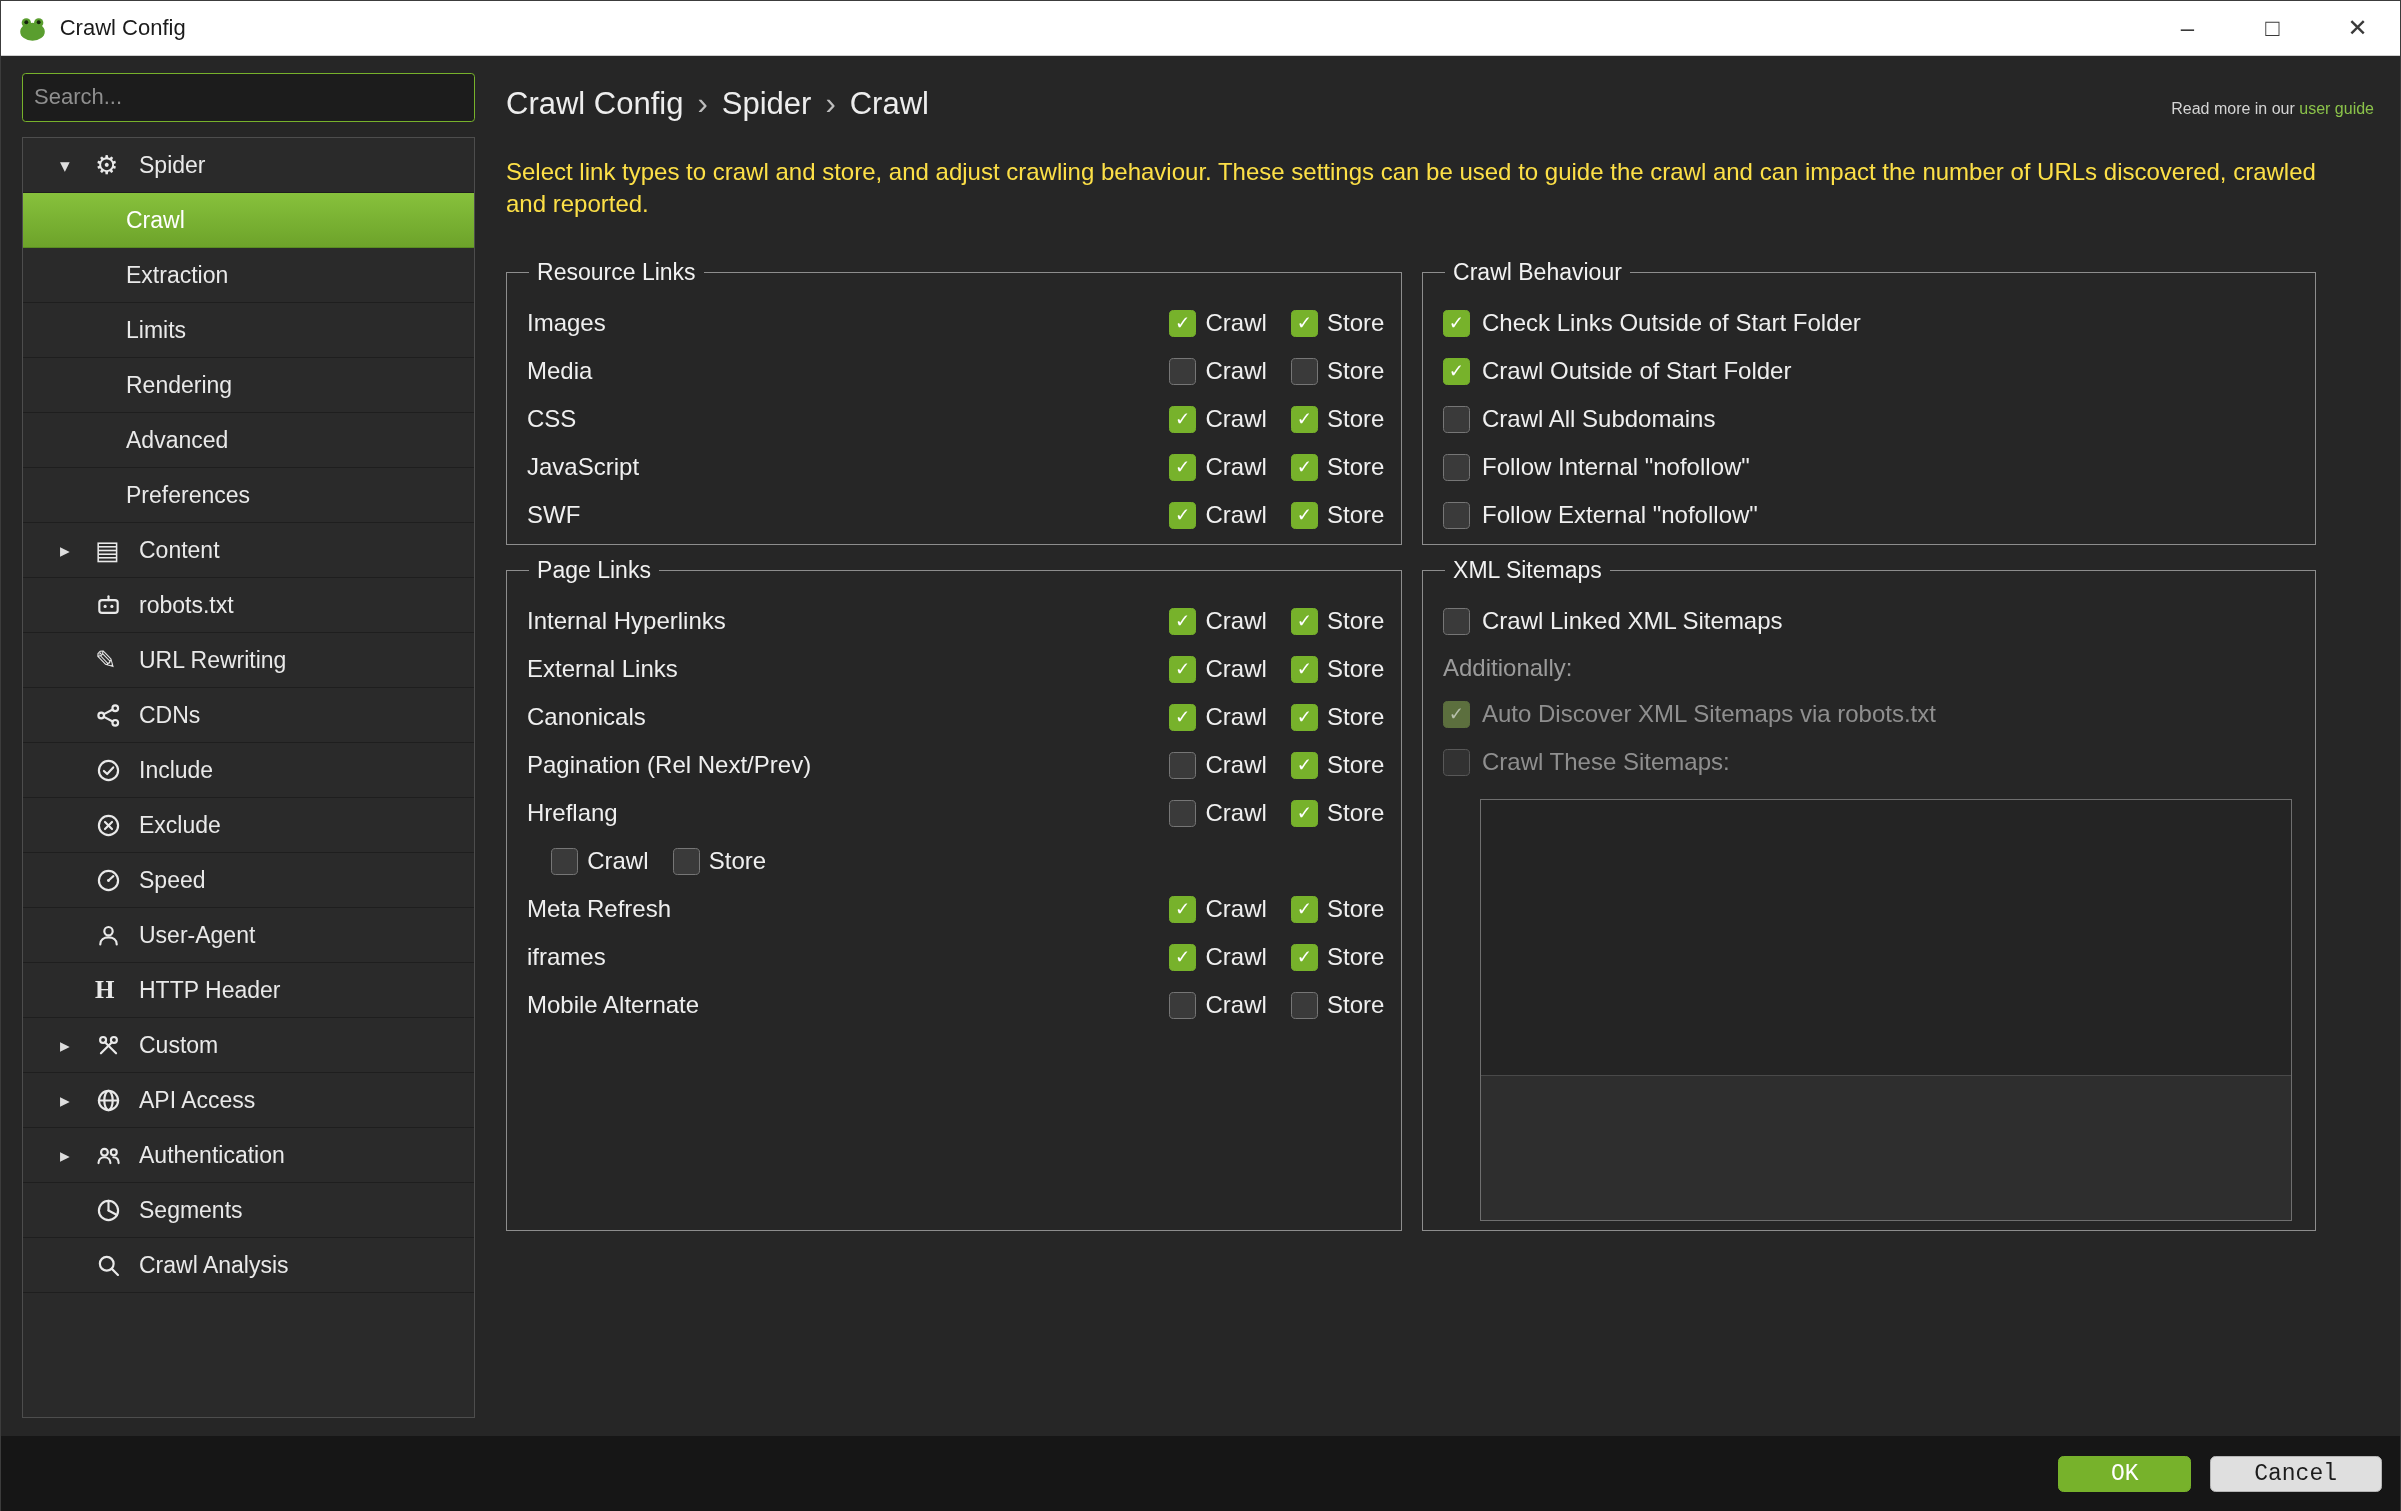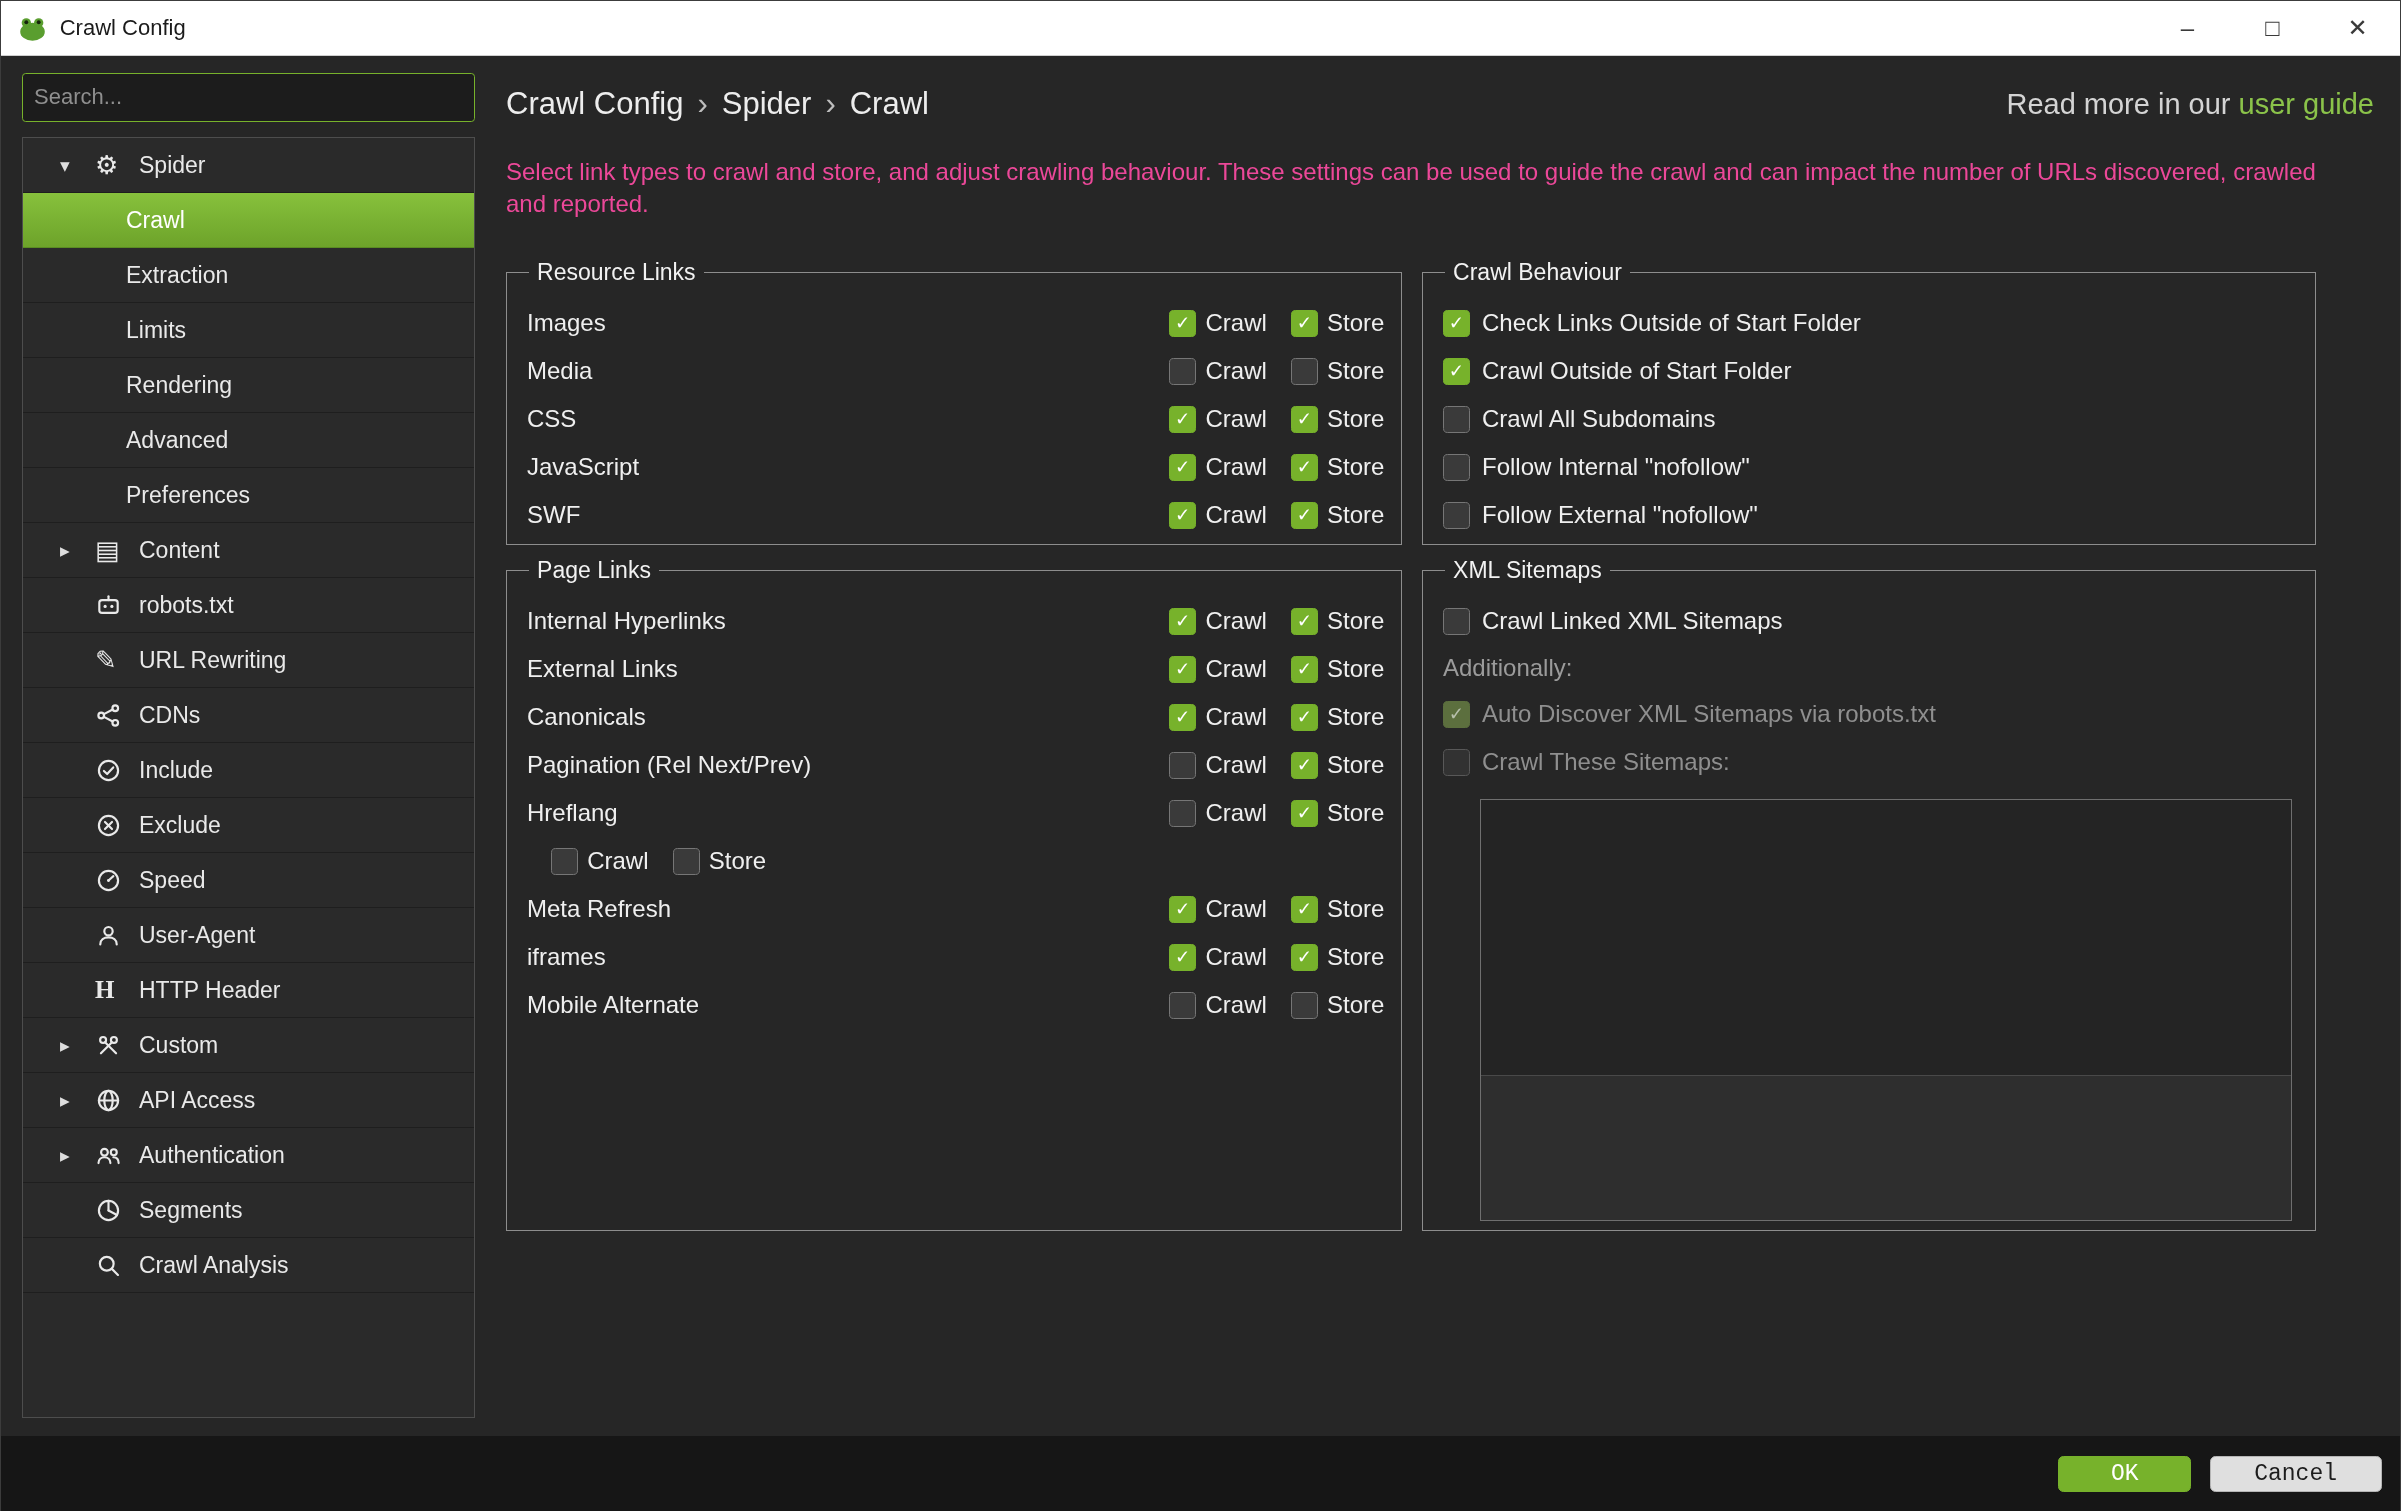--- a/index.html
+++ b/index.html
@@ -29,23 +29,23 @@
   .t-icon svg .f{fill:#e9e9e9;stroke:none;}
   .t-icon.bold-ic{font-weight:700;font-size:25px;font-family:"Liberation Serif","DejaVu Serif",serif;}
   .tree-item.level1{padding-left:103px;}
   .tree-item.selected{background:linear-gradient(#87c13c,#6da32a);color:#ffffff;border-bottom-color:#5a8c22;}
 
   
   .main{flex:1 1 auto;padding:0 26px 0 31px;box-sizing:border-box;min-width:0;}
   .main-header{display:flex;align-items:baseline;margin-top:30px;}
   .breadcrumb{font-size:31px;color:#ededed;}
   .crumb-sep{margin:0 14px;color:#bdbdbd;}
-  .read-more{margin-left:auto;font-size:29px;color:#d4d4d4;}
+  .read-more{margin-left:auto;font-size:16px;color:#d4d4d4;}
   .read-more .link{color:#8bc34a;cursor:pointer;}
-  .description{margin-top:34px;font-size:24px;line-height:32px;color:#ec4899;max-width:1853px;}
+  .description{margin-top:34px;font-size:24px;line-height:32px;color:#fde047;max-width:1853px;}
 
   .panels{display:grid;grid-template-columns:896px 894px;grid-template-rows:286px 674px;column-gap:20px;row-gap:12px;margin-top:39px;}
   fieldset{border:0.9px solid #8d8d8d;margin:0;padding:13px 16.6px 0 20px;box-sizing:border-box;min-width:0;}
   legend{font-size:23px;color:#f2f2f2;padding:0 8.3px;margin-left:1.8px;}
 
   .row{height:48px;display:flex;align-items:center;font-size:24px;color:#efefef;}
   .row-label{flex:1 1 auto;}
   .cb-group{display:flex;align-items:center;margin-left:24px;flex:0 0 auto;}
   .cb{width:27px;height:27px;border-radius:4.6px;background:#3a3a3a;border:1.8px solid #767676;box-sizing:border-box;display:flex;align-items:center;justify-content:center;font-size:18.4px;font-weight:700;color:transparent;flex:0 0 auto;}
   .cb.checked{background:#77b22b;border-color:#77b22b;color:#ffffff;}

